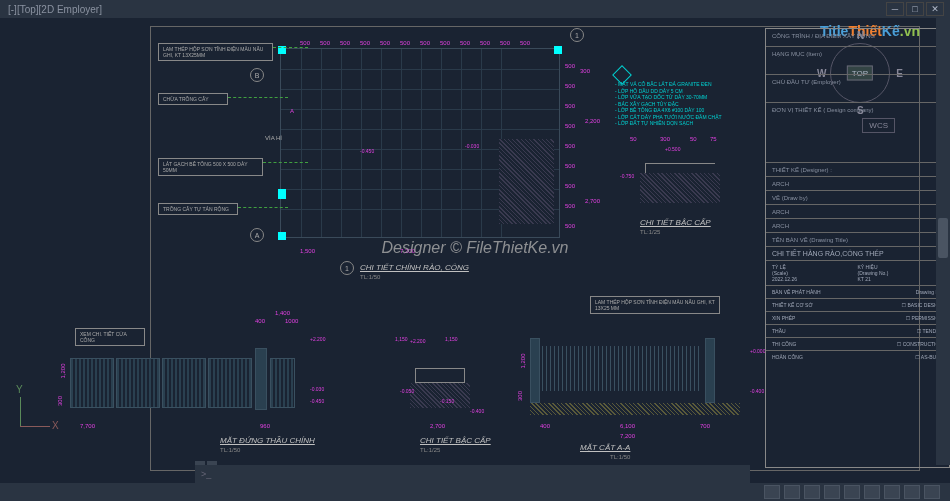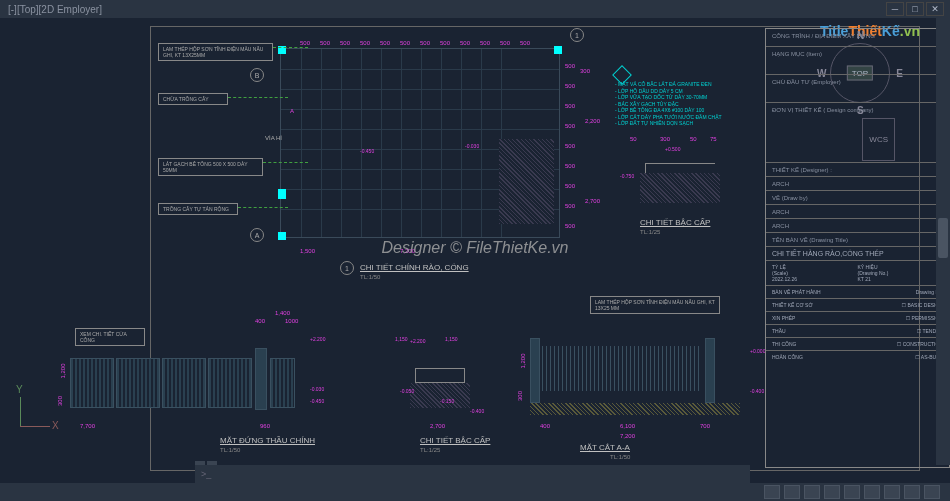--- a/index.html
+++ b/index.html
@@ -92,21 +92,21 @@
   background: #344;
   border: 1px solid #667;
   padding: 2px 4px;
   font-size: 8px;
 }
 .wcs-btn {
   position: absolute;
   right: 55px;
   top: 100px;
   border: 1px solid #556;
-  padding: 16px 6px;
+  padding: 2px 6px;
   font-size: 8px;
   color: #889;
 }
 .logo-watermark {
   position: absolute;
   right: 30px;
   top: 5px;
   font-size: 14px;
   font-weight: bold;
 }
@@ -135,20 +135,21 @@
   padding: 2px 4px;
   font-size: 5px;
   color: #aaa;
   background: #1a2332;
 }
 .section-title {
   position: absolute;
   color: #c0c0c0;
   font-size: 8px;
   text-decoration: underline;
+  font-style: italic;
 }
 .section-scale {
   position: absolute;
   color: #888;
   font-size: 6px;
 }
 .circle-marker {
   position: absolute;
   width: 14px;
   height: 14px;

